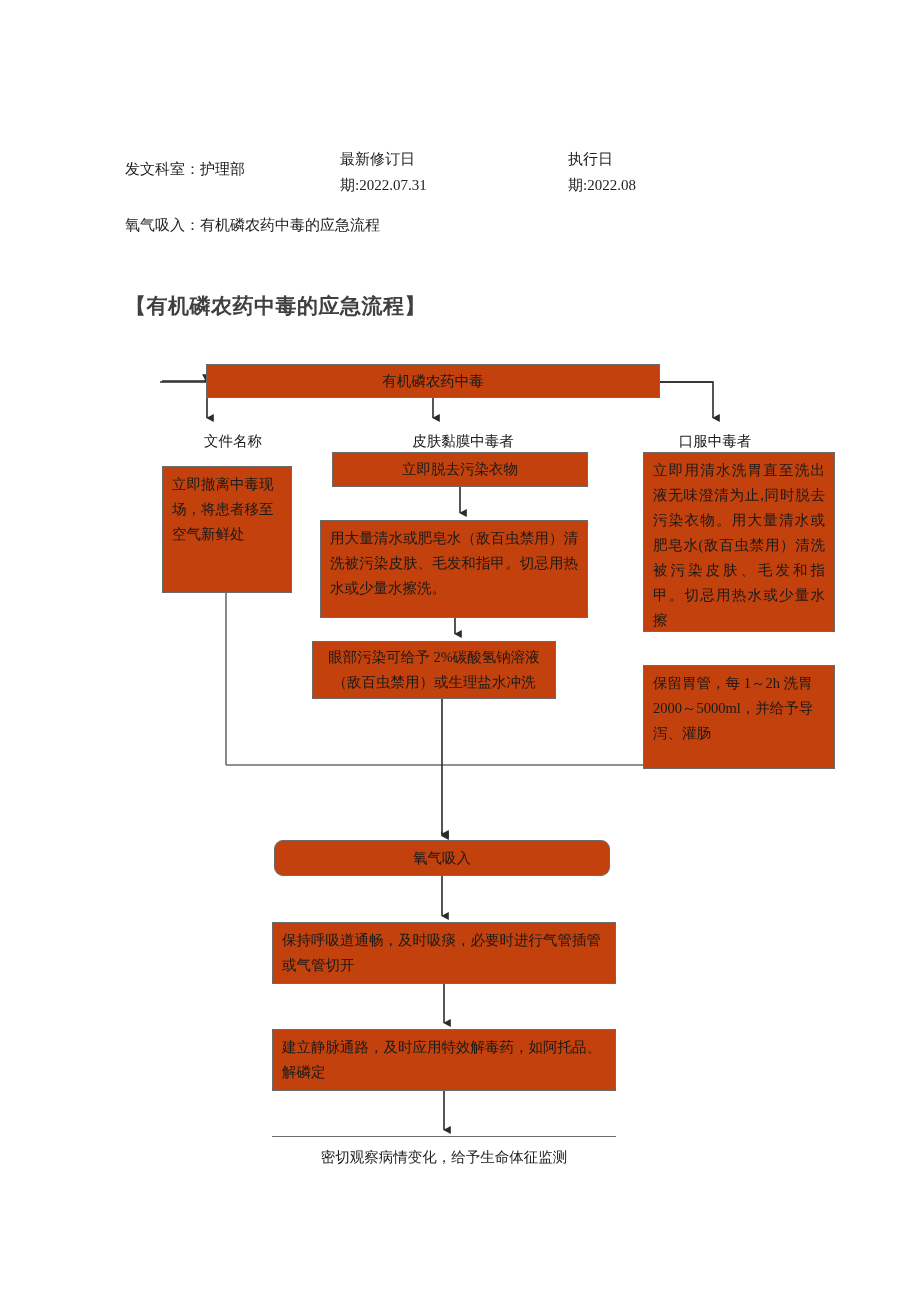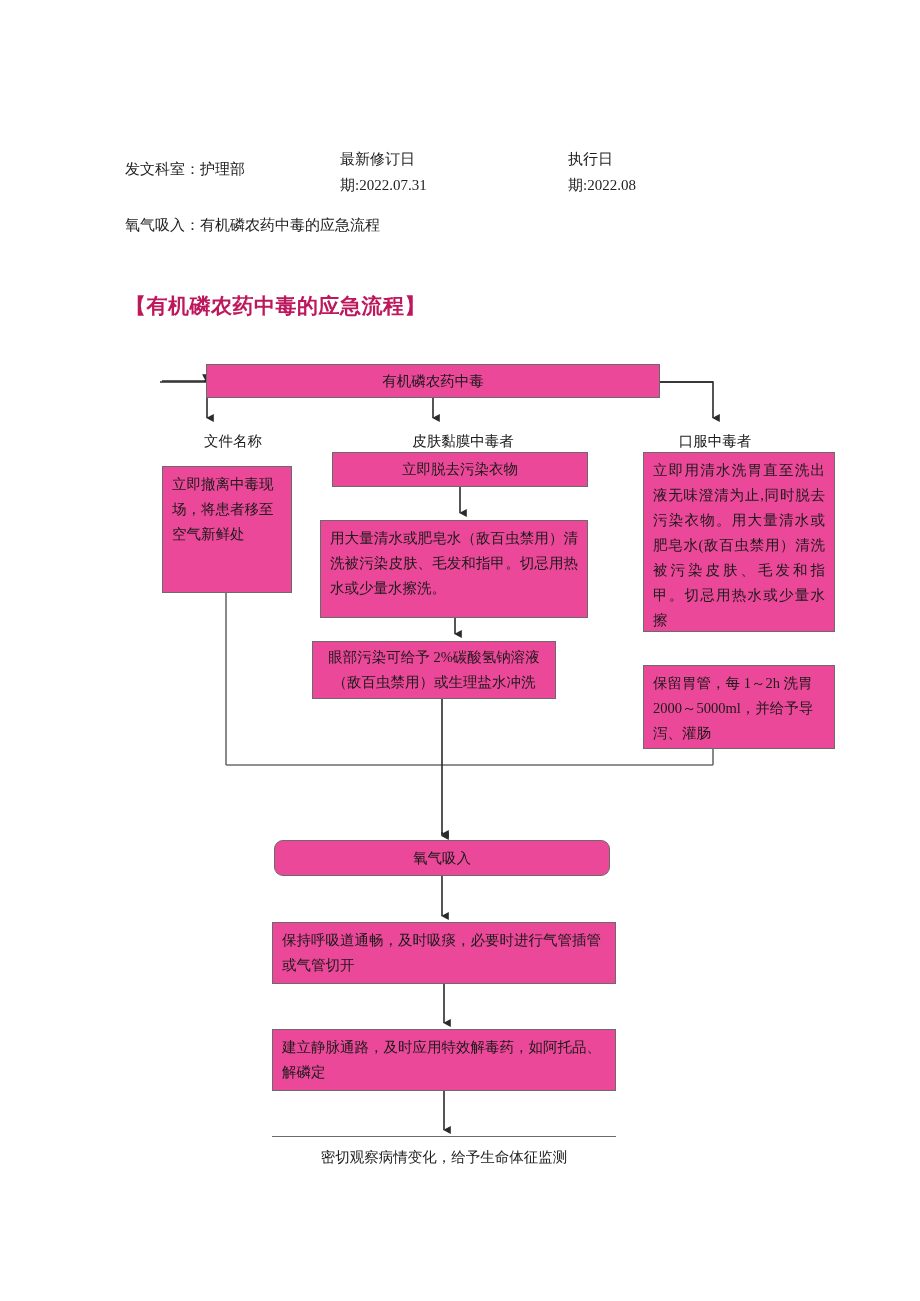--- a/index.html
+++ b/index.html
@@ -15,30 +15,30 @@
   .hdr-dept{left:125px;top:156px;}
   .hdr-rev{left:340px;top:146px;}
   .hdr-exec{left:568px;top:146px;}
   .hdr-file{left:125px;top:212px;}
   .hdr .lbl{white-space:nowrap;}
 
   .doc-title{
     position:absolute;left:125px;top:292px;
     font-size:21px;font-weight:bold;letter-spacing:.5px;
     font-family:"Liberation Sans","DejaVu Sans",sans-serif;
-    color:#be185d;white-space:nowrap;
+    color:#404040;white-space:nowrap;
   }
 
   
   .flow{position:absolute;left:0;top:0;width:920px;height:1301px;}
   .svg-layer{position:absolute;left:0;top:0;width:920px;height:1301px;}
 
   .node{
     position:absolute;box-sizing:border-box;
-    border:1px solid #6b6b6b;background:#ec4899;
+    border:1px solid #6b6b6b;background:#c2410c;
     font-size:14.5px;line-height:25px;color:#1a1a1a;
     padding:5px 9px;
   }
   .node.center{display:flex;align-items:center;justify-content:center;text-align:center;padding:0 9px;}
   .node.just{text-align:justify;text-justify:inter-ideograph;}
   .node.openbox{border:none;border-top:1px solid #6b6b6b;background:transparent;}
 
   .branch-label{
     position:absolute;font-size:14.5px;line-height:22px;
     color:#1a1a1a;white-space:nowrap;text-align:center;
@@ -48,21 +48,21 @@
   #n-top      {left:206px;  top:364px;  width:454px; height:34px;}
   #lbl-inh    {left:168px;  top:430px;  width:130px;}
   #lbl-skin   {left:368px;  top:430px;  width:190px;}
   #lbl-oral   {left:640px;  top:430px;  width:150px;}
 
   #n-left1    {left:162px;  top:466px;  width:130px; height:127px;}
   #n-mid1     {left:332px;  top:452px;  width:256px; height:35px;}
   #n-mid2     {left:320px;  top:520px;  width:268px; height:98px;}
   #n-mid3     {left:312px;  top:641px;  width:244px; height:58px;}
   #n-right1   {left:643px;  top:452px;  width:192px; height:180px;}
-  #n-right2   {left:643px;  top:665px;  width:192px; height:84px;}
+  #n-right2   {left:643px;  top:665px;  width:192px; height:104px;}
 
   #n-o2       {left:274px;  top:840px;  width:336px; height:36px;border-radius:9px;}
   #n-airway   {left:272px;  top:922px;  width:344px; height:62px;}
   #n-iv       {left:272px;  top:1029px; width:344px; height:62px;}
   #n-monitor  {left:272px;  top:1136px; width:344px; height:34px;
                display:flex;align-items:flex-end;justify-content:center;
                text-align:center;padding:0;}
   #n-monitor .mtxt{display:block;width:100%;padding-top:6px;}
 </style>
 </head>

